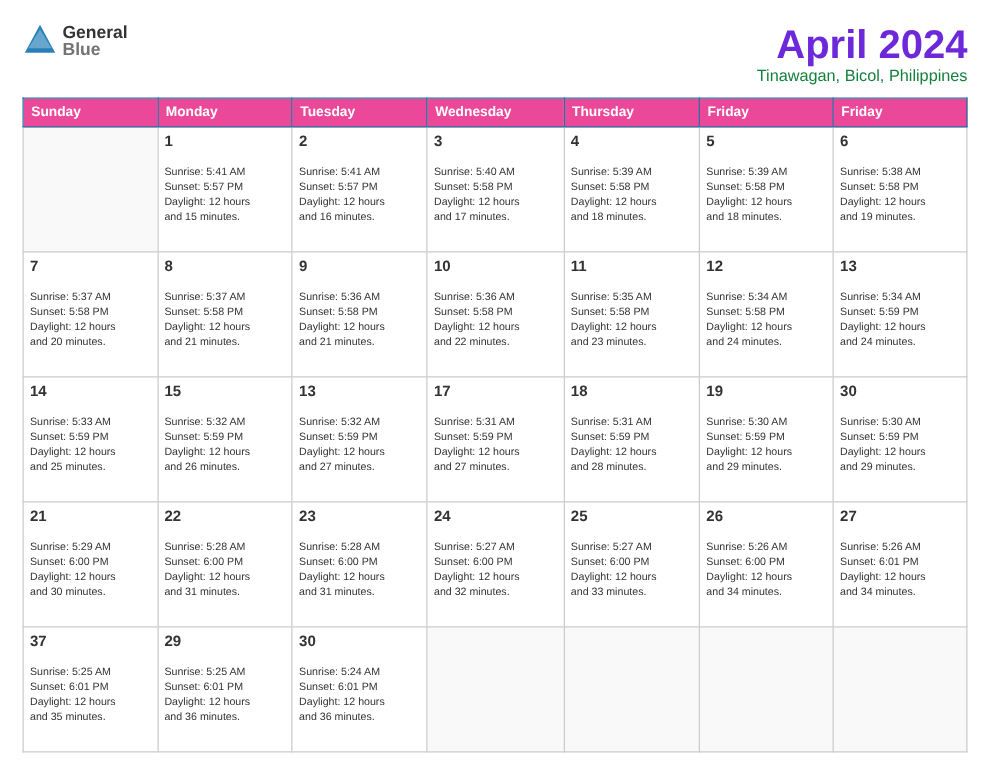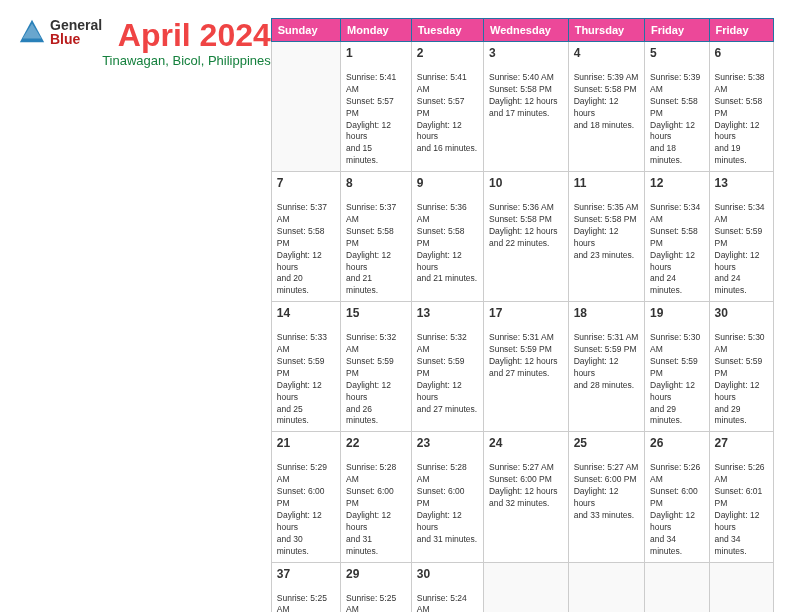--- a/index.html
+++ b/index.html
@@ -8,20 +8,21 @@
       background: #fff;
       width: 792px;
       height: 612px;
       overflow: hidden;
     }
     .page {
       width: 792px;
       height: 612px;
       padding: 18px 18px 10px 18px;
       display: flex;
+      flex-direction: column;
     }
     .header {
       display: flex;
       justify-content: space-between;
       align-items: flex-start;
       margin-bottom: 10px;
     }
     .logo {
       display: flex;
       align-items: center;
@@ -33,33 +34,33 @@
       line-height: 1;
     }
     .logo-general {
       font-size: 14px;
       font-weight: bold;
       color: #333;
     }
     .logo-blue {
       font-size: 14px;
       font-weight: bold;
-      color: #b91c1c;
+      color: #737373;
     }
     .logo-icon {
       width: 28px;
       height: 28px;
     }
     .title-section {
       text-align: right;
     }
     .month-title {
       font-size: 32px;
       font-weight: bold;
-      color: #ef4444;
+      color: #6d28d9;
       line-height: 1.1;
     }
     .location {
       font-size: 13px;
       color: #15803d;
     }
     .calendar-table {
       width: 100%;
       border-collapse: collapse;
       flex: 1;

